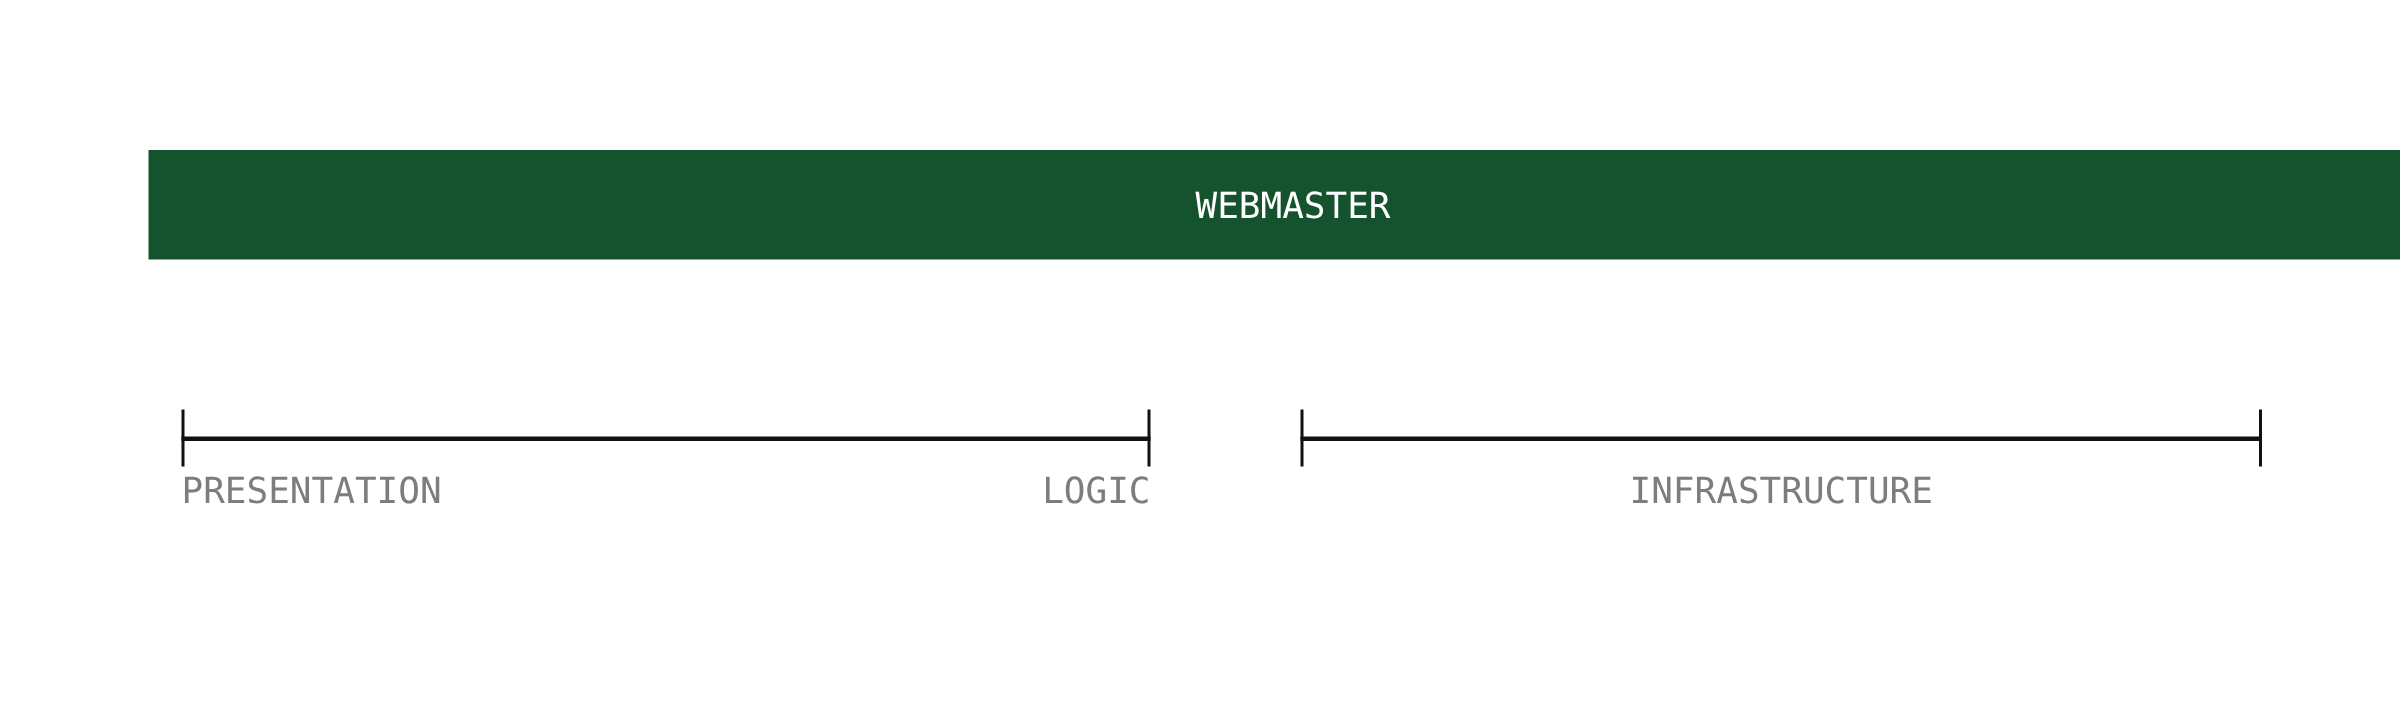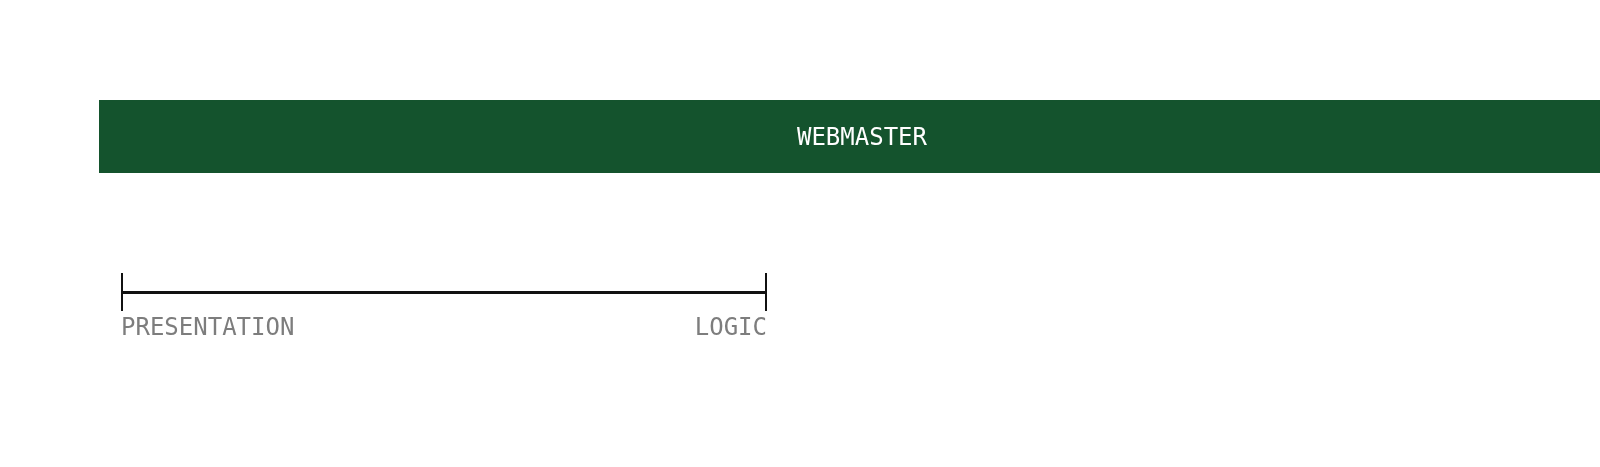--- a/index.html
+++ b/index.html
@@ -96,14 +96,24 @@
       <span class="tick tick-left"></span>
       <span class="hline"></span>
       <span class="tick tick-right"></span>
     </div>
     <div class="range-labels between">
       <span class="range-label">PRESENTATION</span>
       <span class="range-label">LOGIC</span>
     </div>
   </div>
 
+  <div class="range range-infrastructure">
+    <div class="range-track">
+      <span class="tick tick-left"></span>
+      <span class="hline"></span>
+      <span class="tick tick-right"></span>
+    </div>
+    <div class="range-labels center">
+      <span class="range-label">INFRASTRUCTURE</span>
+    </div>
+  </div>
 
 </div>
 
 </body></html>

